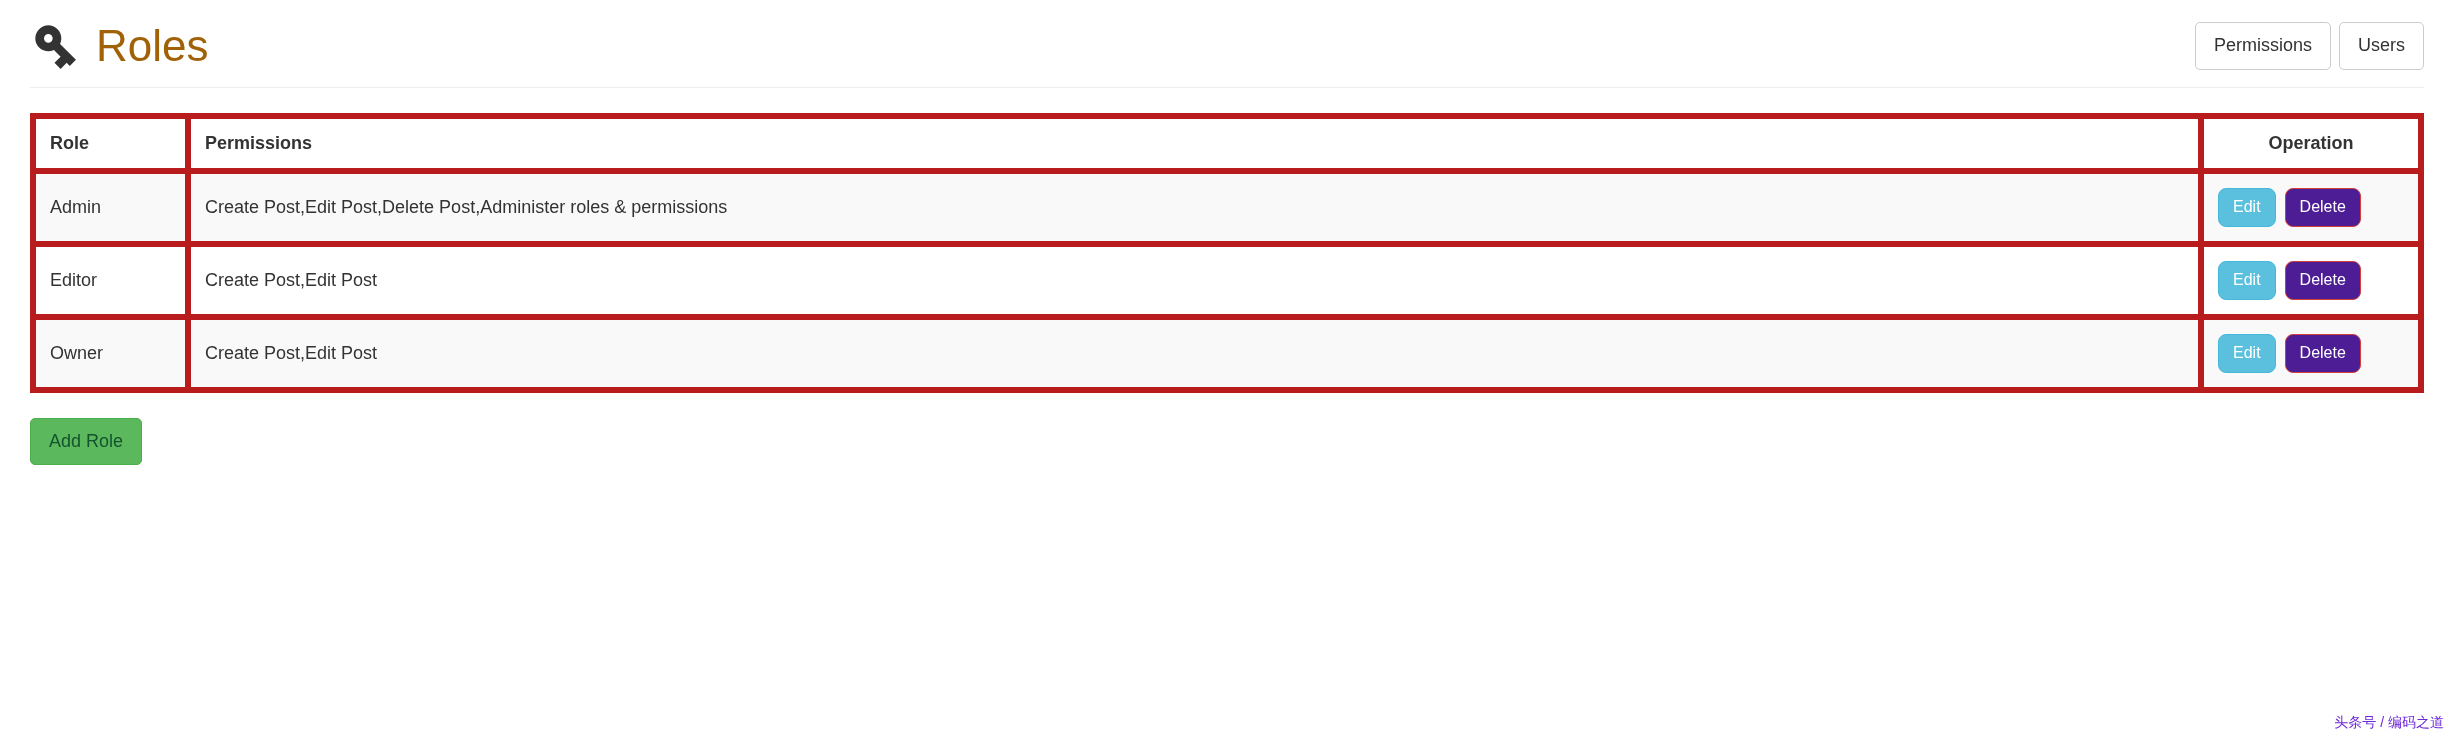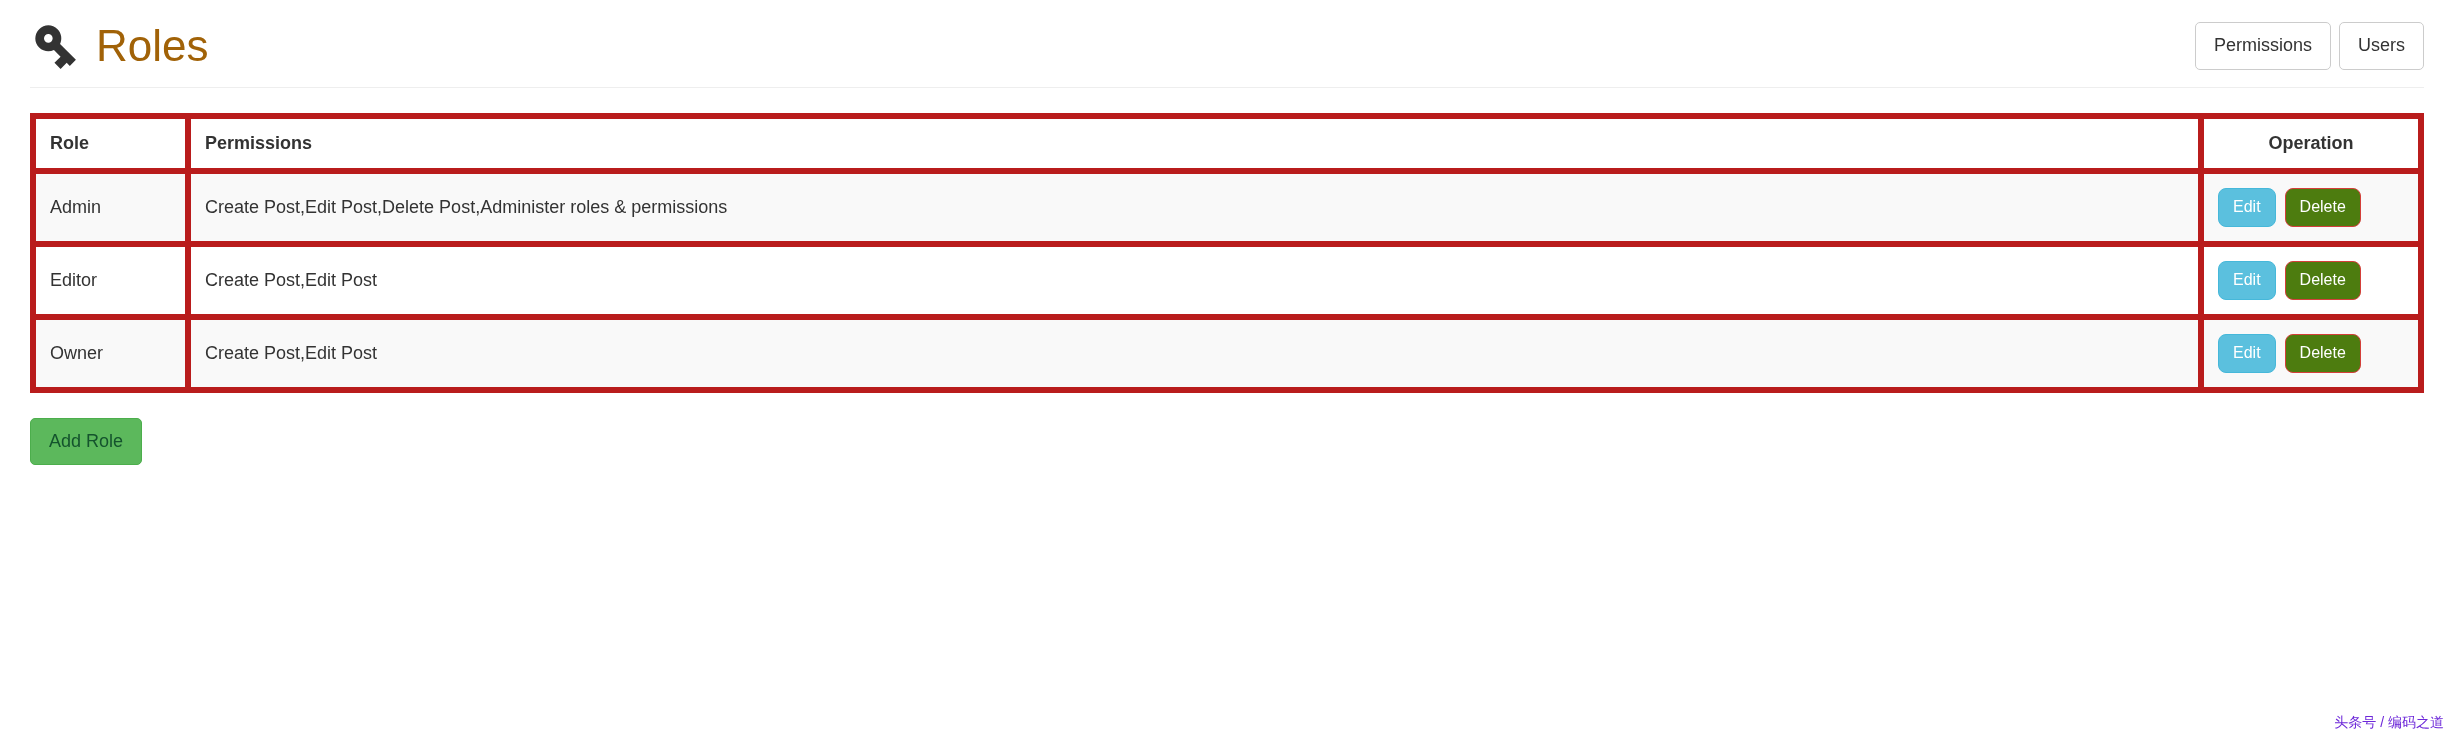--- a/index.html
+++ b/index.html
@@ -57,21 +57,21 @@
       background-color: #fff;
       border-color: #ccc;
     }
     .btn-info {
       color: #fff;
       background-color: #5bc0de;
       border-color: #46b8da;
     }
     .btn-danger {
       color: #fff;
-      background-color: #4d7c0f;
+      background-color: #4c1d95;
       border-color: #d43f3a;
       text-align: right;
     }
     .btn-success {
       color: #14532d;
       background-color: #5cb85c;
       border-color: #4cae4c;
     }
     .btn-sm {
       padding: 7px 14px;

